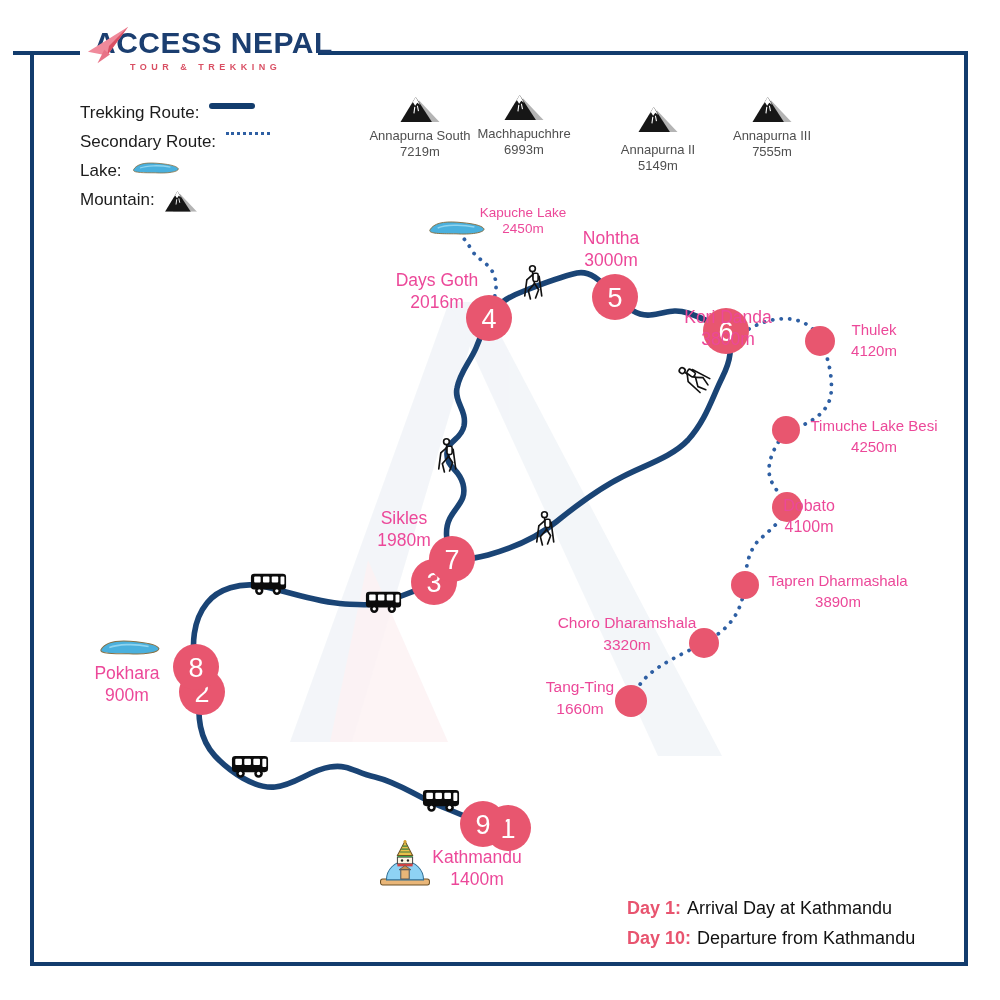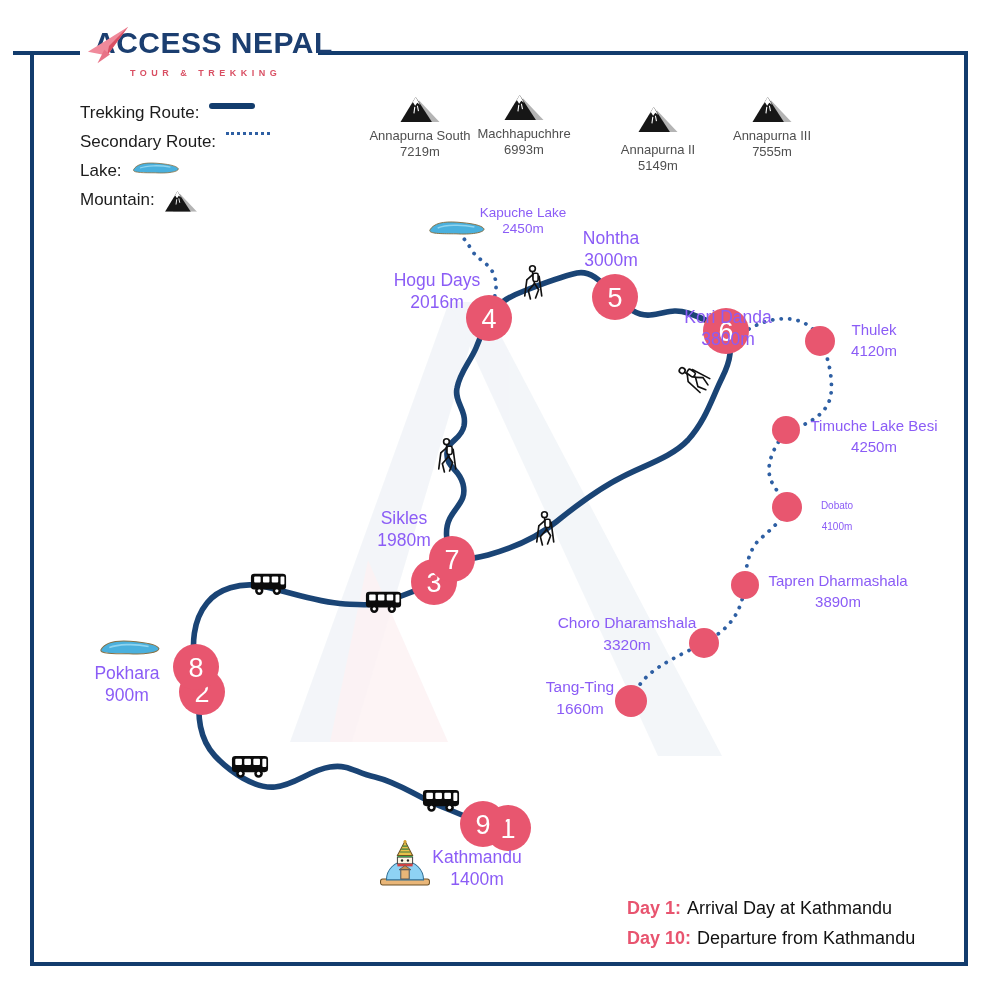--- a/index.html
+++ b/index.html
@@ -19,39 +19,39 @@
     position:absolute; left:80px; top:20px; width:238px; height:66px;
     background:#fff; z-index:5;
   }
   .brand-row { position:relative; margin-left:14px; margin-top:6px; }
   .brand-name {
     font-size:30px; font-weight:bold; color:#1b3e70; letter-spacing:.5px;
     white-space:nowrap;
   }
   .brand-tagline {
     font-size:9px; letter-spacing:4.5px; color:#d94f63; font-weight:bold;
-    margin-left:36px; margin-top:8px; white-space:nowrap;
+    margin-left:36px; margin-top:2px; white-space:nowrap;
   }
   .logo-plane { position:absolute; left:-8px; top:-4px; width:46px; height:44px; }
   .trek-title {
     position:absolute; right:34px; top:24px; font-size:21px; font-weight:bold;
     color:#101010; z-index:5; background:#fff; padding:0 2px;
   }
   
   .legend { position:absolute; left:80px; top:103px; z-index:4; }
   .legend-row { display:flex; align-items:flex-start; height:29px; }
   .legend-label { font-size:17px; color:#1c1c1c; margin-right:10px; white-space:nowrap; }
   .sym-solid { width:46px; height:6px; background:#123c6d; border-radius:3px; }
   .sym-dotted { width:44px; height:0; border-top:3px dotted #2e5fa3; }
   
   .place-label, .mountain-label {
     position:absolute; transform:translateX(-50%); text-align:center;
     white-space:nowrap; z-index:3;
   }
-  .place-label { color:#8b5cf6; }
+  .place-label { color:#ec4899; }
   .mountain-label { color:#4f4f4f; font-size:13px; line-height:16px; }
   
   .notes { position:absolute; left:627px; top:893px; z-index:4; }
   .note-row { font-size:18px; line-height:30px; color:#111; white-space:nowrap; }
   .note-day { color:#e8546f; font-weight:bold; margin-right:6px; }
   svg.map { position:absolute; left:0; top:0; z-index:2; }
 </style>
 </head>
 <body>
 
@@ -232,40 +232,40 @@
         </g>
       </g>
   </svg>
 
   <div id="label-layer">
       <div class="place-label" style="left: 523px; top: 205px; font-size: 13.5px; line-height: 16px;">
         <div>Kapuche Lake</div>
         <div>2450m</div>
       </div>
       <div class="place-label" style="left: 437px; top: 269px; font-size: 17.5px; line-height: 22px;">
-        <div>Hogu Days</div>
+        <div>Days Goth</div>
         <div>2016m</div>
       </div>
       <div class="place-label" style="left: 611px; top: 227px; font-size: 17.5px; line-height: 22px;">
         <div>Nohtha</div>
         <div>3000m</div>
       </div>
       <div class="place-label" style="left: 728px; top: 265px; font-size: 17.5px; line-height: 22px; margin-top: 41px;">
         <div>Kori Danda</div>
         <div>3800m</div>
       </div>
       <div class="place-label" style="left: 874px; top: 319px; font-size: 15px; line-height: 21px;">
         <div>Thulek</div>
         <div>4120m</div>
       </div>
       <div class="place-label" style="left: 874px; top: 415px; font-size: 15px; line-height: 21px;">
         <div>Timuche Lake Besi</div>
         <div>4250m</div>
       </div>
-      <div class="place-label" style="left: 837px; top: 495px; font-size: 10px; line-height: 21px;">
+      <div class="place-label" style="left: 809px; top: 495px; font-size: 16px; line-height: 21px;">
         <div>Dobato</div>
         <div>4100m</div>
       </div>
       <div class="place-label" style="left: 838px; top: 570px; font-size: 15px; line-height: 21px;">
         <div>Tapren Dharmashala</div>
         <div>3890m</div>
       </div>
       <div class="place-label" style="left: 627px; top: 612px; font-size: 15.5px; line-height: 22px;">
         <div>Choro Dharamshala</div>
         <div>3320m</div>

